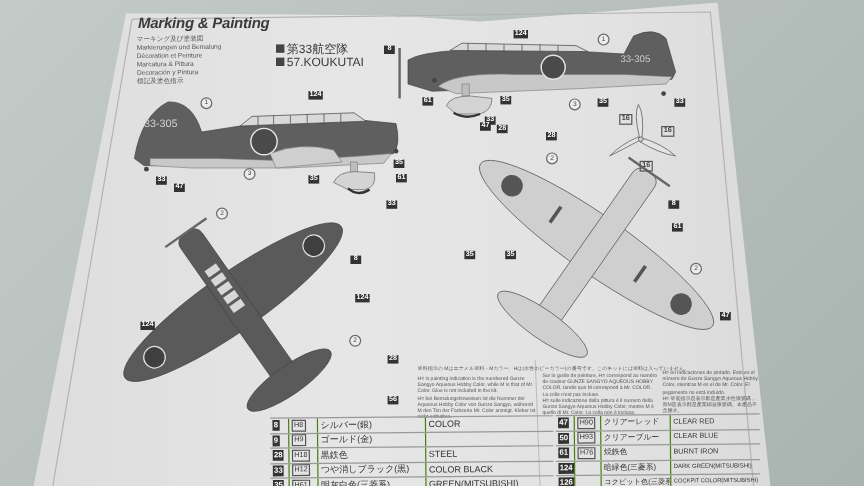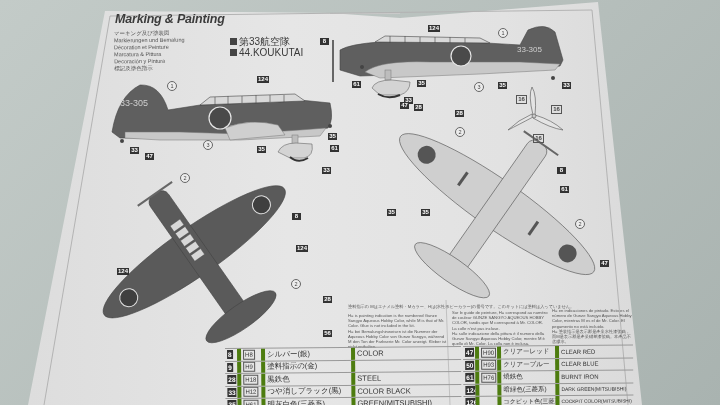--- a/index.html
+++ b/index.html
@@ -48,21 +48,21 @@
     font-size:5.5px; line-height:8px; text-align:center; color:#444; background:#ececec;
   }
 
   .table {
     position:absolute; left:225px; top:348px; width:410px;
     font-size:7.5px; color:#333;
     transform:rotate(-0.5deg); transform-origin:0 0;
   }
   .trow { display:flex; height:11.5px; border-bottom:1px solid #999; align-items:center; }
   .trow:first-child { border-top:1px solid #999; }
-  .cell { display:flex; align-items:center; height:100%; border-right:4px solid #4d7c0f; padding:0 2px; box-sizing:border-box; white-space:nowrap; overflow:hidden; }
+  .cell { display:flex; align-items:center; height:100%; border-right:1px solid #4d7c0f; padding:0 2px; box-sizing:border-box; white-space:nowrap; overflow:hidden; }
   .num-box { display:inline-block; background:#333; color:#fff; font-size:6.5px; font-weight:bold; padding:0 1px; line-height:9px; }
   .h-box { display:inline-block; border:1px solid #555; font-size:6px; padding:0 1px; line-height:8px; }
   .note-text {
     position:absolute; font-size:4.2px; line-height:5.2px; color:#555; width:120px;
   }
 </style>
 </head>
 <body>
 
 <div class="bg-shade"></div>
@@ -81,21 +81,21 @@
   <div class="header-sub">
     <div>マーキング及び塗装図</div>
     <div>Markierungen und Bemalung</div>
     <div>Décoration et Peinture</div>
     <div>Marcatura &amp; Pittura</div>
     <div>Decoración y Pintura</div>
     <div>標記及塗色指示</div>
   </div>
   <div class="unit">
     <div><span class="sq"></span><span>第33航空隊</span></div>
-    <div><span class="sq"></span><span>44.KOUKUTAI</span></div>
+    <div><span class="sq"></span><span>57.KOUKUTAI</span></div>
   </div>
 
   <svg style="position:absolute;left:0;top:0" width="720" height="405">
 
     <g>
       <path d="M112,132 Q118,96 140,85 Q160,84 168,110 L200,105 L280,102 L300,100 L330,103 Q334,120 328,128 L300,132 L240,136 L180,138 L120,138 Z" fill="#5f5f5f" stroke="#444" stroke-width="0.6"></path>
       <path d="M125,132 L180,132 L240,134 L300,130 L326,128 L320,136 L240,140 L160,140 L125,138 Z" fill="#c8c8c8" stroke="#777" stroke-width="0.5"></path>
       <path d="M200,105 L210,97 L295,94 L305,101 Z" fill="#d9d9d9" stroke="#444" stroke-width="0.6"></path>
       <g stroke="#444" stroke-width="0.6">
           <line x1="215" y1="97" x2="215" y2="105"></line>
@@ -243,21 +243,21 @@
           <div class="cell" style="width:90px">シルバー(銀)</div>
           <div class="cell" style="width:106px;border-right:0">COLOR</div>
         </div>
         <div class="trow">
           <div class="cell" style="width:16px">
               <span class="num-box">9</span>
             </div>
           <div class="cell" style="width:24px">
               <span class="h-box">H9</span>
             </div>
-          <div class="cell" style="width:90px">塗料指示の(金)</div>
+          <div class="cell" style="width:90px">ゴールド(金)</div>
         </div>
         <div class="trow">
           <div class="cell" style="width:16px">
               <span class="num-box">28</span>
             </div>
           <div class="cell" style="width:24px">
               <span class="h-box">H18</span>
             </div>
           <div class="cell" style="width:90px">黒鉄色</div>
           <div class="cell" style="width:106px;border-right:0">STEEL</div>

